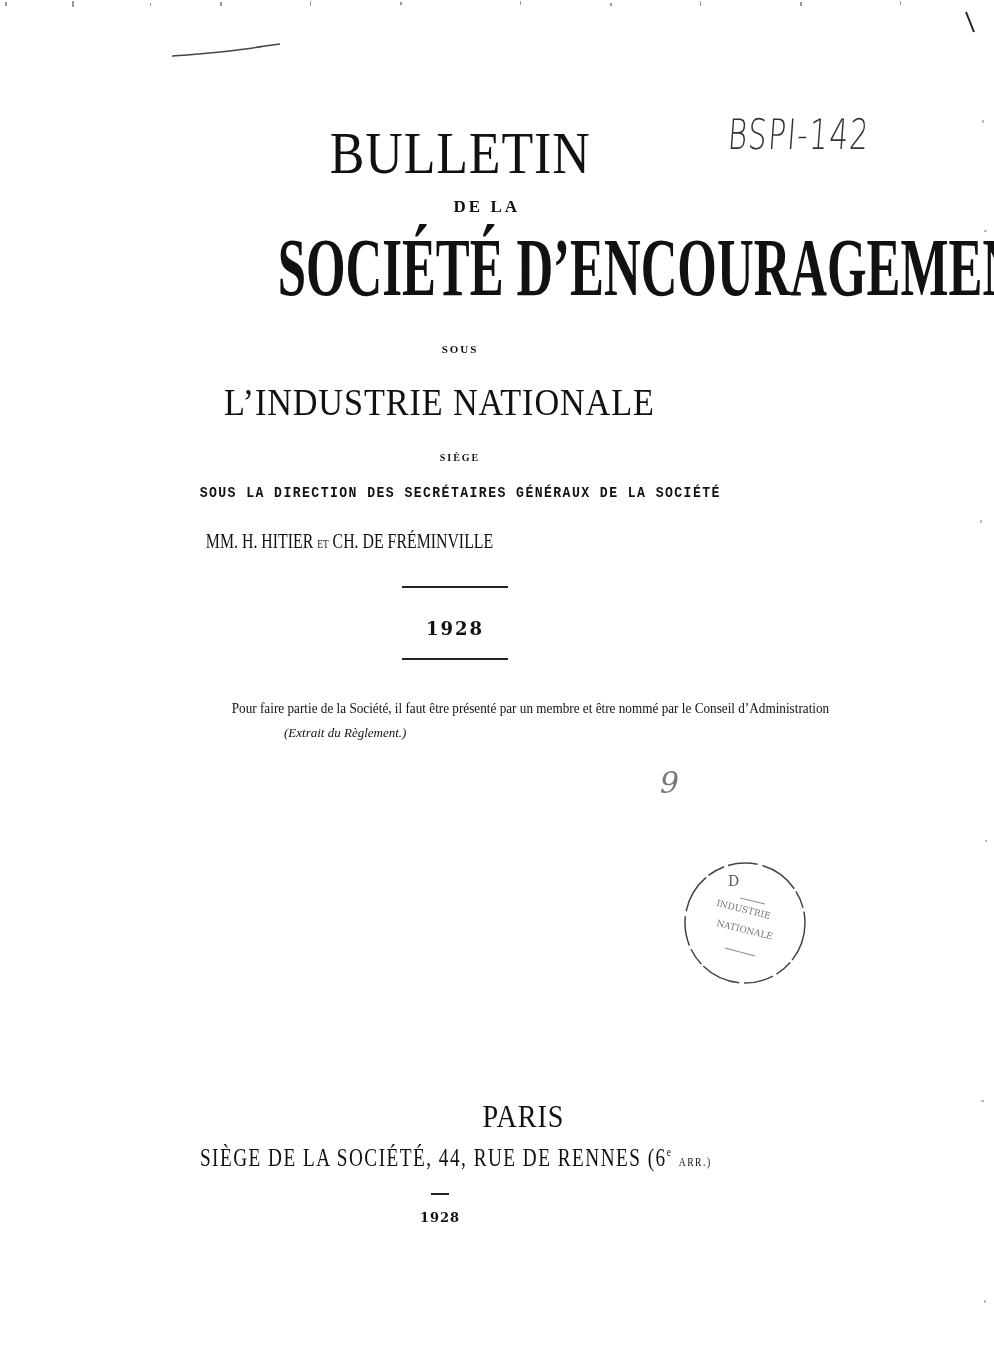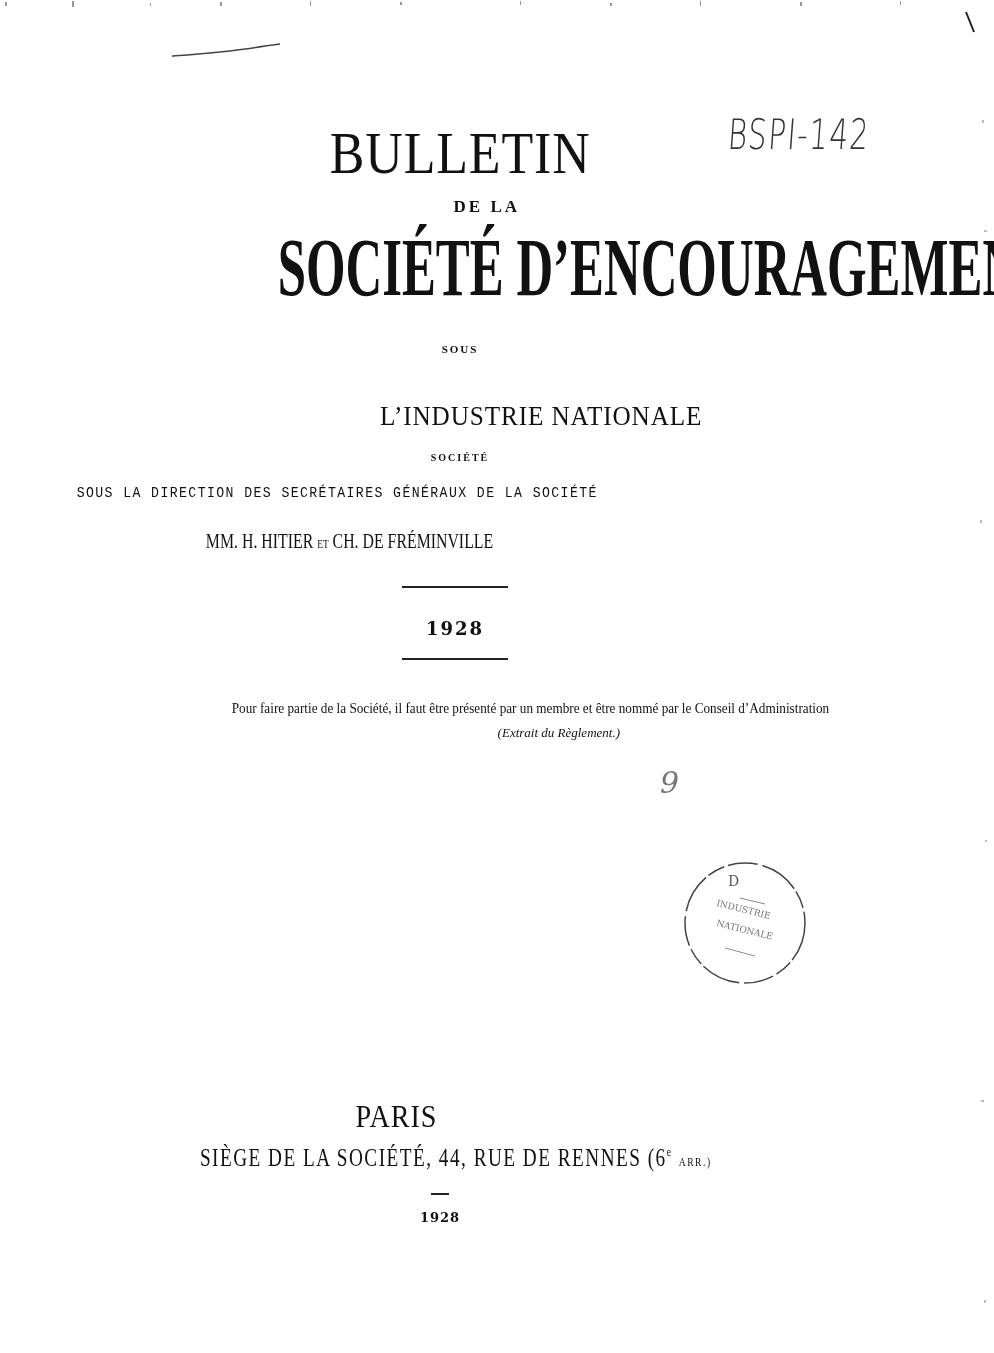--- a/index.html
+++ b/index.html
@@ -13,39 +13,39 @@
     }
     .abs { position: absolute; white-space: nowrap; }
     .cond { display: inline-block; transform-origin: center; }
 
     #title-bulletin { top: 128px; left: 300px; width: 320px; text-align: center; font-size: 59px; line-height: 50px; letter-spacing: 1px; }
     #title-bulletin .cond { transform: scaleX(0.88); }
     #de-la { top: 197px; left: 400px; width: 120px; text-align: right; font-size: 17px; font-weight: bold; letter-spacing: 3px; }
     #title-societe { top: 226px; left: 40px; width: 840px; text-align: center; font-size: 82px; line-height: 84px; font-weight: bold; }
     #title-societe .cond { transform: scaleX(0.62); }
     #pour { top: 343px; left: 400px; width: 120px; text-align: center; font-size: 11px; font-weight: bold; letter-spacing: 2px; }
-    #title-industrie { top: 382px; left: 200px; width: 520px; text-align: right; font-size: 28px; line-height: 40px; letter-spacing: 1px; margin-top: 14px; }
+    #title-industrie { top: 382px; left: 200px; width: 520px; text-align: left; font-size: 38px; line-height: 40px; letter-spacing: 1px; }
     #title-industrie .cond { transform: scaleX(0.9); }
     #publie { top: 452px; left: 400px; width: 120px; text-align: center; font-size: 10px; font-weight: bold; letter-spacing: 2px; }
-    #direction { top: 485px; left: 60px; width: 800px; text-align: left; font-family: "Liberation Mono", "DejaVu Sans Mono", monospace; font-size: 14px; font-weight: normal; letter-spacing: 1.5px; }
+    #direction { top: 485px; left: 60px; width: 800px; text-align: center; font-family: "Liberation Mono", "DejaVu Sans Mono", monospace; font-size: 14px; font-weight: bold; letter-spacing: 1.5px; }
     #direction .cond { transform: scaleX(0.94); }
     #secretaries { top: 528px; left: 150px; width: 620px; text-align: left; font-size: 22px; }
     #secretaries .cond { transform: scaleX(0.72); }
     #secretaries .small { font-size: 13px; }
 
     .rule { position: absolute; height: 1.5px; background: #222; }
     #rule-1 { top: 586px; left: 402px; width: 106px; }
     #rule-2 { top: 658px; left: 402px; width: 106px; }
     #year-main { top: 618px; left: 400px; width: 110px; text-align: center; font-size: 18px; font-weight: bold; letter-spacing: 2px; font-family: "DejaVu Serif", serif; }
 
     #membership-note { top: 700px; left: 50px; width: 820px; text-align: right; font-size: 15px; }
     #membership-note .cond { transform: scaleX(0.88); }
-    #reglement-note { top: 725px; left: 300px; width: 320px; text-align: right; font-size: 13px; font-style: italic; }
+    #reglement-note { top: 725px; left: 284px; width: 320px; text-align: left; font-size: 13px; font-style: italic; }
 
-    #paris { top: 1098px; left: 350px; width: 220px; text-align: left; font-size: 32px; letter-spacing: 1px; }
+    #paris { top: 1098px; left: 350px; width: 220px; text-align: right; font-size: 32px; letter-spacing: 1px; }
     #paris .cond { transform: scaleX(0.88); }
     #address { top: 1143px; left: 96px; width: 720px; text-align: center; font-size: 26px; letter-spacing: 2px; }
     #address .cond { transform: scaleX(0.74); }
     #address .small { font-size: 13px; }
     #rule-3 { top: 1193px; left: 431px; width: 18px; height: 2px; }
     #year-bottom { top: 1210px; left: 400px; width: 80px; text-align: center; font-size: 13px; font-weight: bold; letter-spacing: 1px; font-family: "DejaVu Serif", serif; }
 
     #shelfmark { top: 110px; left: 728px; width: 230px; height: 70px; font-family: "DejaVu Sans", sans-serif; font-size: 42px; color: #333; font-weight: 300; letter-spacing: 2px; }
     #shelfmark .cond { transform: scaleX(0.7) skewX(-6deg); transform-origin: left center; }
     #pencil-mark { top: 765px; left: 660px; font-family: "DejaVu Serif", serif; font-size: 30px; color: #777; font-style: italic; }
@@ -91,21 +91,21 @@
   <span class="cond">BULLETIN</span>
 </div>
 <div id="de-la" class="abs">DE LA</div>
 <div id="title-societe" class="abs">
   <span class="cond">SOCIÉTÉ D’ENCOURAGEMENT</span>
 </div>
 <div id="pour" class="abs">SOUS</div>
 <div id="title-industrie" class="abs">
   <span class="cond">L’INDUSTRIE NATIONALE</span>
 </div>
-<div id="publie" class="abs">SOCIÉTÉ</div>
+<div id="publie" class="abs">SIÈGE</div>
 <div id="direction" class="abs">
   <span class="cond">SOUS LA DIRECTION DES SECRÉTAIRES GÉNÉRAUX DE LA SOCIÉTÉ</span>
 </div>
 <div id="secretaries" class="abs">
   <span class="cond">
     <span>MM. H. HITIER</span>
     <span class="small">ET</span>
     <span>CH. DE FRÉMINVILLE</span>
   </span>
 </div>

